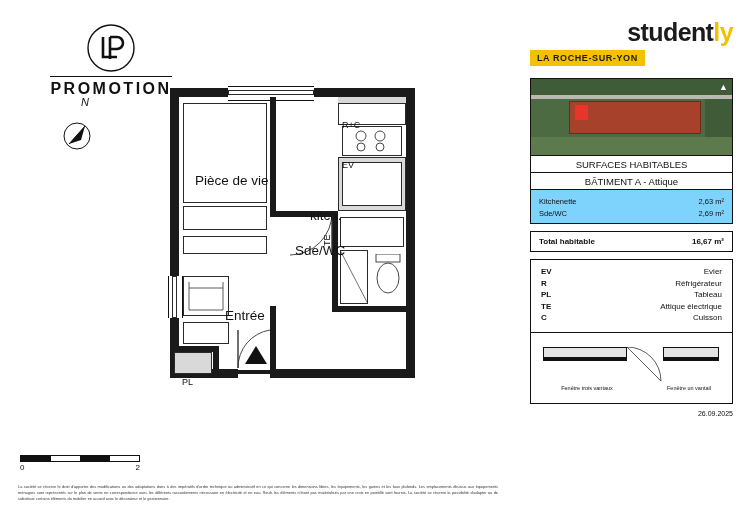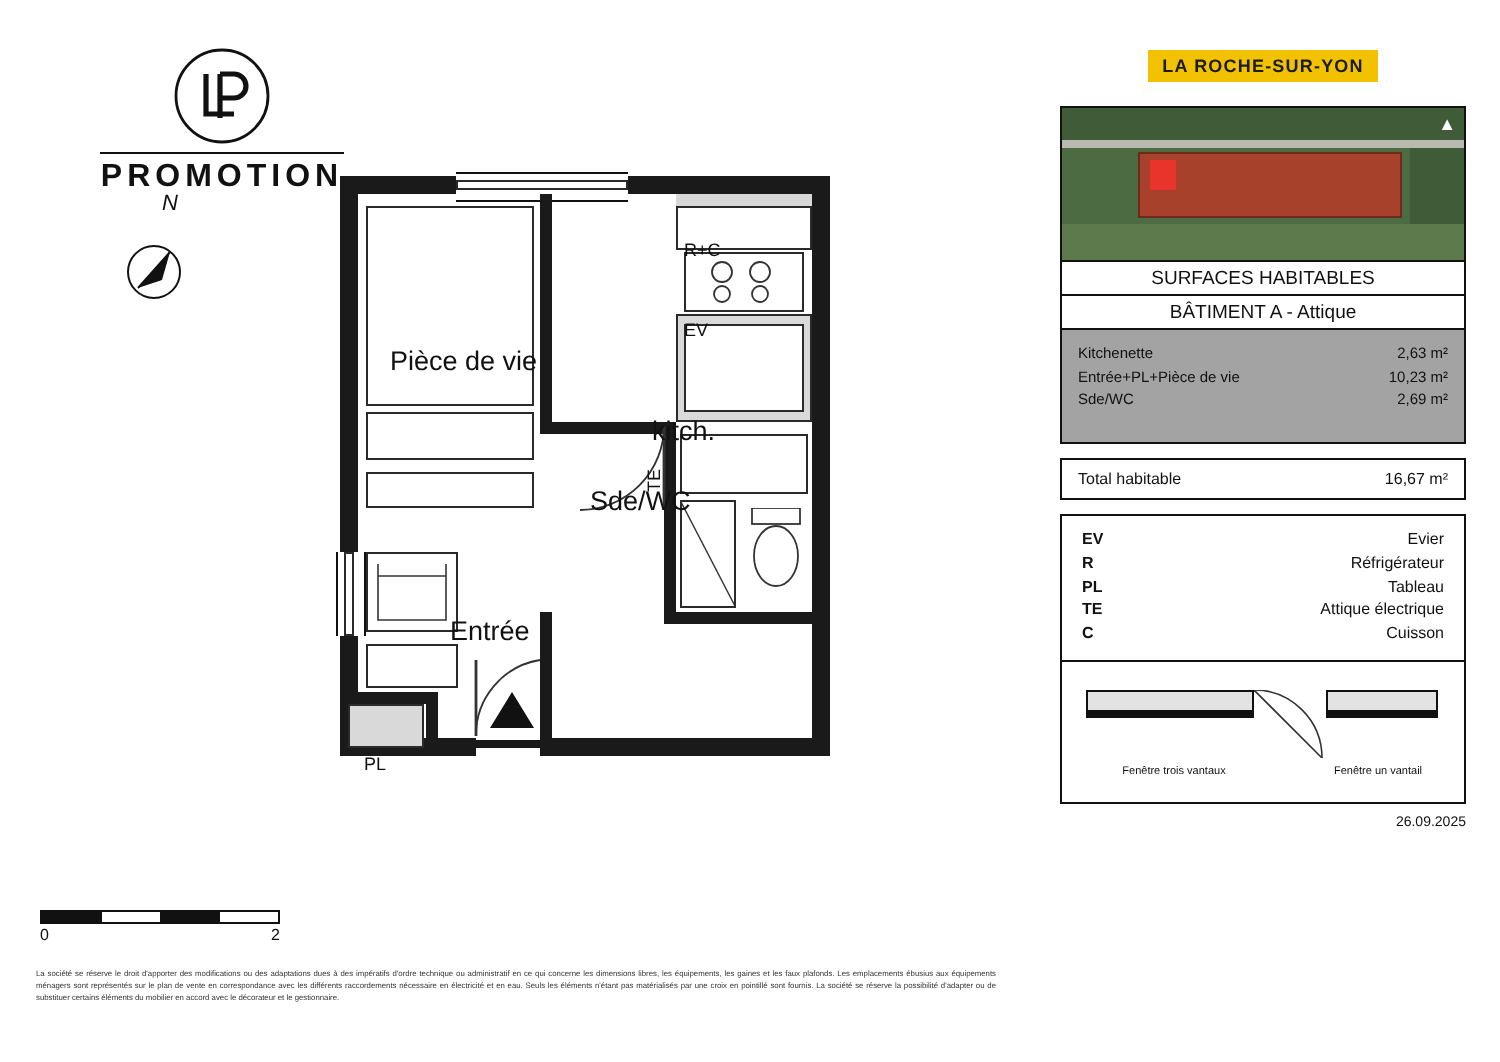--- a/index.html
+++ b/index.html
@@ -212,38 +212,38 @@
     border-bottom: 1px solid #111;
     padding: 2.5px 0;
   }
   .info-table .row:last-child { border-bottom: none; }
 
   .surf-block {
     width: 203px;
     border: 1px solid #111;
     border-top: none;
     box-sizing: border-box;
-    padding: 6px 8px 16px 8px;
+    padding: 6px 8px 4px 8px;
     font-size: 7.5px;
-    background: #a3a3a3;
+    background: #7dd3fc;
   }
   .surf-line {
     display: flex;
     justify-content: space-between;
     padding: 1.2px 0;
   }
 
   .total-block {
     margin-top: 7px;
     width: 203px;
     border: 1px solid #111;
     box-sizing: border-box;
     padding: 5px 8px;
     font-size: 8px;
-    font-weight: normal;
+    font-weight: bold;
     display: flex;
     justify-content: space-between;
     background: #fff;
   }
 
   .legend-block {
     margin-top: 7px;
     width: 203px;
     border: 1px solid #111;
     border-bottom: none;
@@ -379,21 +379,21 @@
   </svg>
 
   <svg style="position:absolute; left:138px; top:133px;" width="46" height="48" viewBox="0 0 46 48">
     <path d="M44 2 A42 42 0 0 1 2 44" fill="none" stroke="#333" stroke-width="0.9"></path>
     <path d="M44 2 L44 44" stroke="#333" stroke-width="1.4"></path>
   </svg>
 
   <div class="label label-small label-vert" style="left:172px; top:168px;">TE</div>
 
   <div class="label label-big" style="left:45px; top:95px;">Pièce de vie</div>
-  <div class="label label-big" style="left:176px; top:130px;">kitch.</div>
+  <div class="label label-big" style="left:160px; top:130px;">kitch.</div>
   <div class="label label-big" style="left:145px; top:165px;">Sde/WC</div>
   <div class="label label-big" style="left:75px; top:230px;">Entrée</div>
   <div class="label label-small" style="left:192px; top:42px;">R+C</div>
   <div class="label label-small" style="left:192px; top:82px;">EV</div>
   <div class="label label-small" style="left:32px; top:299px;">PL</div>
 </div>
 
 <div class="scalebar">
   <div class="bar">
     <div></div>
@@ -405,21 +405,24 @@
     <span>0</span>
     <span>2</span>
   </div>
 </div>
 
 <div class="disclaimer">La société se réserve le droit d'apporter des modifications ou des adaptations dues à des impératifs d'ordre technique ou administratif en ce qui concerne les dimensions libres, les équipements, les gaines et les faux plafonds. Les emplacements ébusius aux équipements ménagers sont représentés sur le plan de vente en correspondance avec les différents raccordements nécessaire en électricité et en eau. Seuls les éléments n'étant pas matérialisés par une croix en pointillé sont fournis. La société se réserve la possibilité d'adapter ou de substituer certains éléments du mobilier en accord avec le décorateur et le gestionnaire.</div>
 
 <div class="right">
 
   <div class="brand">
-    <div style="text-align:center;">
+    <div class="brand-name">
+      <span>student</span><span class="ly">ly</span>
+    </div>
+    <div style="text-align:left;">
       <div class="brand-sub">LA ROCHE-SUR-YON</div>
     </div>
   </div>
 
   <div class="sitemap">
     <div class="veg1" style="left:0; top:0; width:203px; height:16px;"></div>
     <div class="veg2" style="left:0; top:58px; width:203px; height:20px;"></div>
     <div class="road" style="left:0; top:16px; width:203px; height:4px;"></div>
     <div class="veg1" style="left:174px; top:20px; width:29px; height:38px;"></div>
     <div class="bldg"></div>
@@ -429,24 +432,20 @@
 
   <div class="info-table">
     <div class="row">SURFACES HABITABLES</div>
     <div class="row">BÂTIMENT A - Attique</div>
   </div>
 
   <div class="surf-block">
     <div class="surf-line">
       <span>Kitchenette</span>
       <span>2,63 m²</span>
-    </div>
-    <div class="surf-line">
-      <span>Entrée+PL+Pièce de vie</span>
-      <span>10,23 m²</span>
     </div>
     <div class="surf-line">
       <span>Sde/WC</span>
       <span>2,69 m²</span>
     </div>
   </div>
 
   <div class="total-block">
     <span>Total habitable</span>
     <span>16,67 m²</span>

